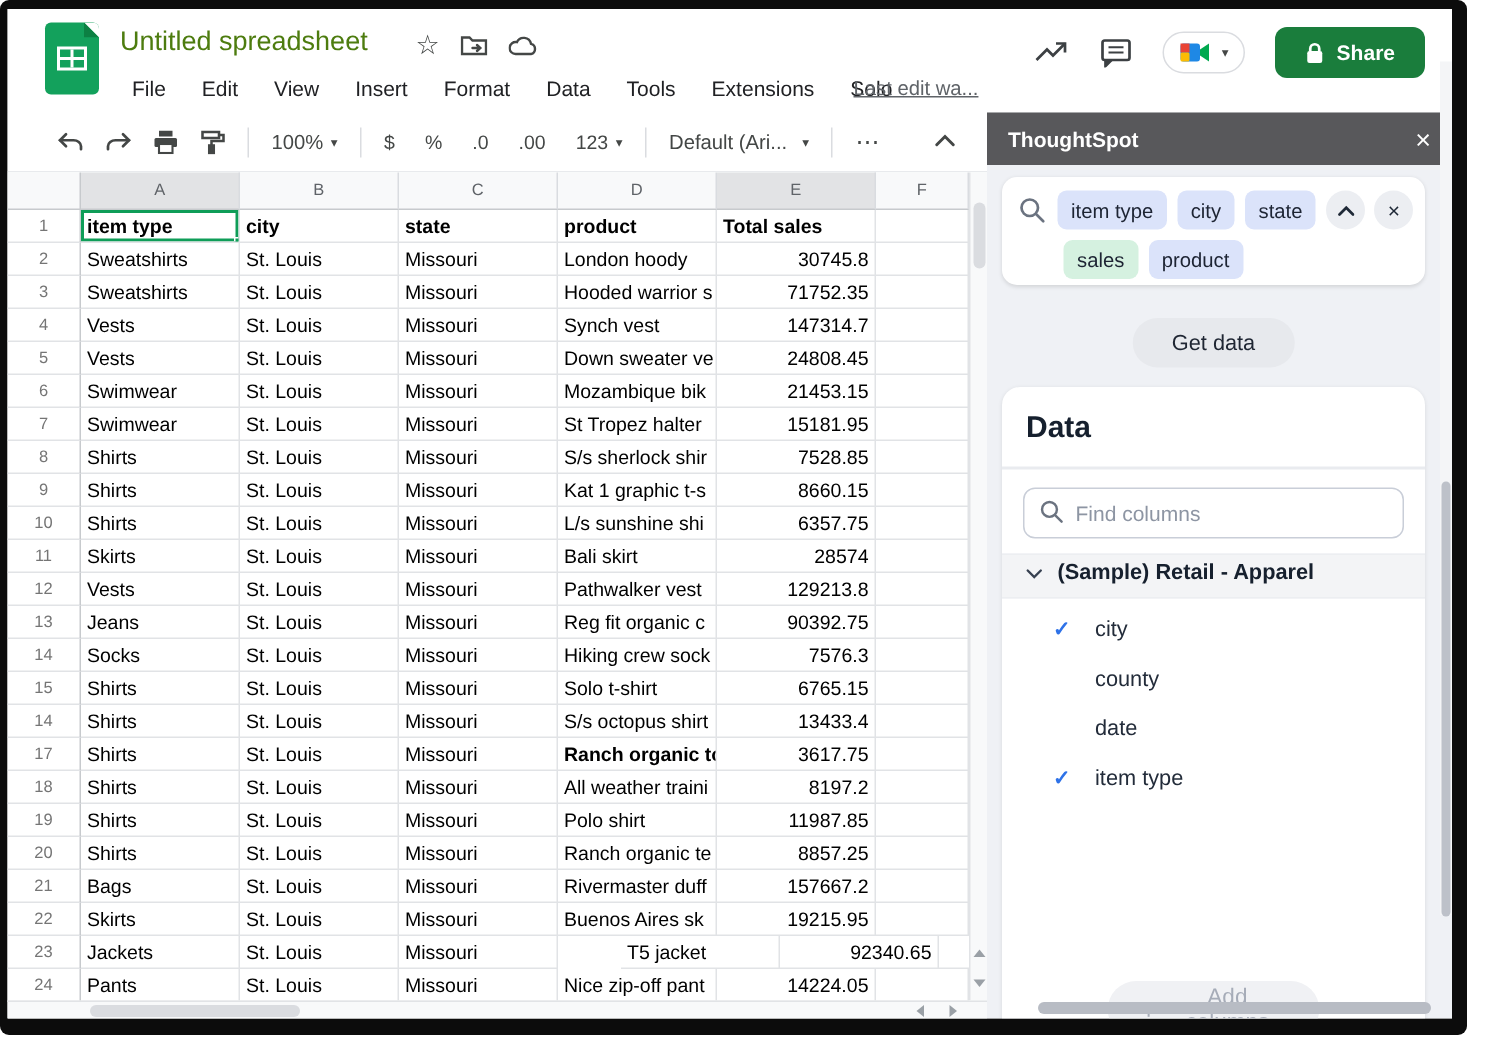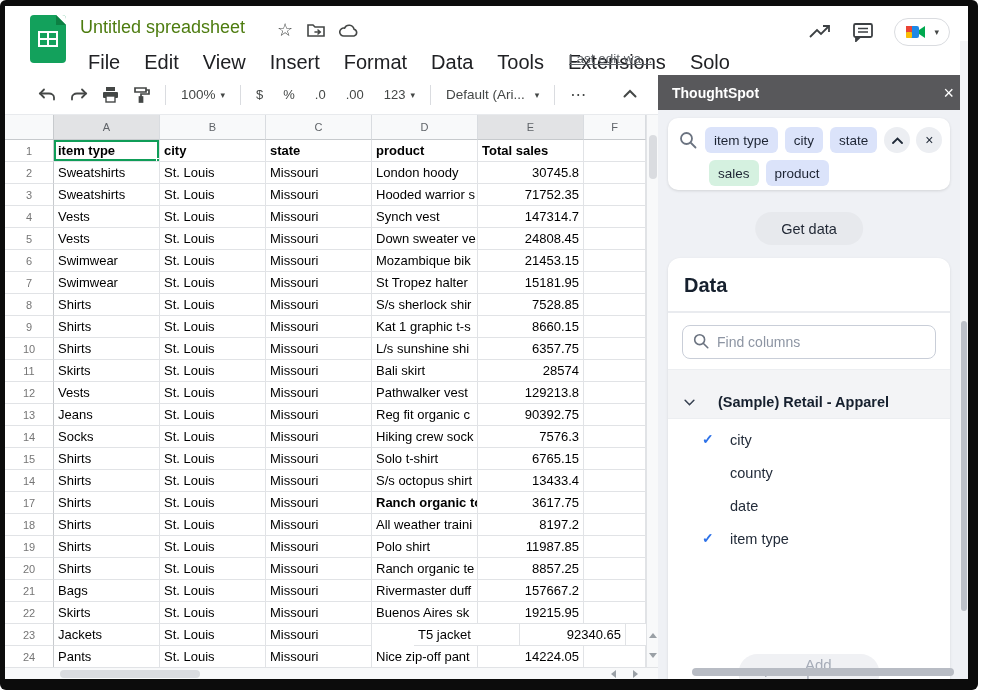--- a/index.html
+++ b/index.html
@@ -12,21 +12,21 @@
   .topbar { position:absolute; left:0; top:0; width:963px; height:69px; background:#fff; }
   .gs-logo { position:absolute; left:25px; top:9px; width:36px; height:48px; }
   .gs-body { position:absolute; left:0; top:0; width:36px; height:48px; background:var(--logo-green); border-radius:4px; }
   .gs-fold { position:absolute; right:0; top:0; width:0; height:0; border-left:10px solid #0c8043; border-top:10px solid #fff; border-top-right-radius:4px;}
   .gs-grid { position:absolute; left:8px; top:16px; width:20px; height:16px; border:2px solid #fff; }
   .gs-grid:before { content:""; position:absolute; left:0; top:5px; width:16px; height:2px; background:#fff; }
   .gs-grid:after { content:""; position:absolute; left:7px; top:0; width:2px; height:12px; background:#fff; }
   .doc-title { position:absolute; left:75px; top:11px; font-size:18px; color:#4d7c0f; }
   .title-icons { position:absolute; left:272px; top:13px; display:flex; gap:14px; color:#444746; align-items:center; }
   .menubar { position:absolute; left:76px; top:42px; display:flex; gap:10px; }
-  .menu-item { font-size:20px; color:#202124; padding:3px 7px; border-radius:4px; cursor:default; }
+  .menu-item { font-size:14px; color:#202124; padding:3px 7px; border-radius:4px; cursor:default; }
   .last-edit { font-size:13.5px; color:#5f6368; text-decoration:underline; padding:4px 6px; white-space:nowrap; }
   .top-right { position:absolute; right:18px; top:12px; display:flex; align-items:center; gap:20px; }
   .meet-pill { display:flex; align-items:center; gap:4px; border:1px solid #dadce0; border-radius:18px; padding:5px 10px; background:#fff; }
   .share-btn { display:flex; align-items:center; gap:8px; background:var(--share-green); color:#fff; font-size:14px; font-weight:bold; border:none; border-radius:8px; padding:9px 20px; }
   .icon-btn { background:none; border:none; color:#444746; display:flex; align-items:center; }
 
   
   .toolbar { position:absolute; left:0; top:69px; width:653px; height:40px; background:#fff; border-bottom:1px solid #e8eaed; display:flex; align-items:center; padding-left:28px; color:#444746; }
   .tb-group { display:flex; align-items:center; gap:4px; }
   .tb-sep { width:1px; height:20px; background:#dadce0; margin:0 10px; }
@@ -88,21 +88,21 @@
   .data-title { font-size:20px; font-weight:bold; color:#16202e; padding:16px 16px 14px 16px; }
   .card-div { height:1px; background:#e9ebef; }
   .sources-row { display:flex; align-items:center; padding:10px 12px 10px 16px; }
   .sources-label { font-size:14.5px; color:#16202e; font-weight:bold; margin-left:10px; }
   .wrench-btn { margin-left:auto; width:30px; height:30px; border-radius:50%; background:#eceef2; border:none; display:flex; align-items:center; justify-content:center; color:#1f2937; }
   .chev { color:#374151; display:flex; }
   .find-wrap { margin:12px 14px 10px 14px; position:relative; }
   .find-input { width:100%; height:34px; border:1px solid #c9ced8; border-radius:8px; padding:0 10px 0 34px; font-size:14px; color:#16202e; background:#fff; }
   .find-input::placeholder { color:#8d95a3; }
   .find-mag { position:absolute; left:10px; top:7px; color:#6b7380; }
-  .group-row { display:flex; align-items:center; gap:23px; background:#f3f4f6; padding:24px 10px 8px 16px; font-size:14.5px; color:#16202e; font-weight:bold; border-top:1px solid #eceef1; border-bottom:1px solid #eceef1;}
+  .group-row { display:flex; align-items:center; gap:10px; background:#f3f4f6; padding:4px 10px 8px 16px; font-size:14.5px; color:#16202e; font-weight:bold; border-top:1px solid #eceef1; border-bottom:1px solid #eceef1;}
   .col-list { padding:4px 0 0 0; }
   .col-item { display:flex; align-items:center; height:33px; padding-left:36px; position:relative; font-size:14.5px; color:#232c3a; }
   .col-item .check { position:absolute; left:34px; top:8px; color:var(--check-blue); font-size:14px; font-weight:bold; }
   .col-item .label { margin-left:26px; }
   .addcols-btn { position:absolute; left:50%; transform:translateX(-50%); bottom:14px; background:#f0f1f4; border:none; border-radius:19px; height:38px; padding:0 22px; font-size:15px; color:#a6acb8; display:flex; align-items:center; gap:8px; }
   svg { display:block; }
 </style>
 </head>
 <body>
 
@@ -160,20 +160,27 @@
           </button>
           <div class="meet-pill">
             <svg width="22" height="16" viewBox="0 0 22 16">
               <rect x="1" y="2" width="13" height="12" rx="2" fill="#1e88e5"></rect>
               <rect x="1" y="2" width="6" height="6" fill="#ea4335"></rect>
               <rect x="1" y="8" width="6" height="6" rx="1" fill="#fbbc04"></rect>
               <path d="M14 6 L20 2 V14 L14 10 Z" fill="#00a94f"></path>
             </svg>
             <span class="caret">▾</span>
           </div>
+          <button class="share-btn">
+            <svg width="13" height="15" viewBox="0 0 13 15" fill="none" stroke="#fff" stroke-width="1.8">
+              <rect x="1.5" y="6" width="10" height="8" rx="1.5" fill="#fff" stroke="none"></rect>
+              <path d="M3.5 6 V4.5 a3 3 0 0 1 6 0 V6"></path>
+            </svg>
+            <span>Share</span>
+          </button>
         </div>
       </div>
 
       <div class="toolbar">
         <div class="tb-group">
           <button class="tb-btn">
             <svg width="18" height="14" viewBox="0 0 18 14" fill="none" stroke="#444746" stroke-width="1.8" stroke-linecap="round">
               <path d="M6 1.5 L2 5.5 L6 9.5"></path>
                 <path d="M2 5.5 H11 a5 4 0 0 1 5 4 v2"></path>
             </svg>

